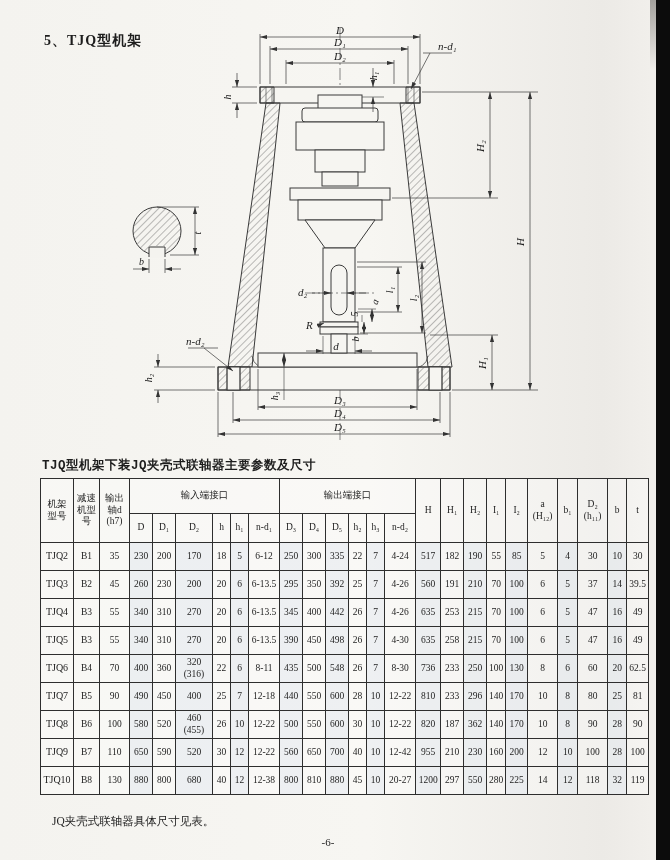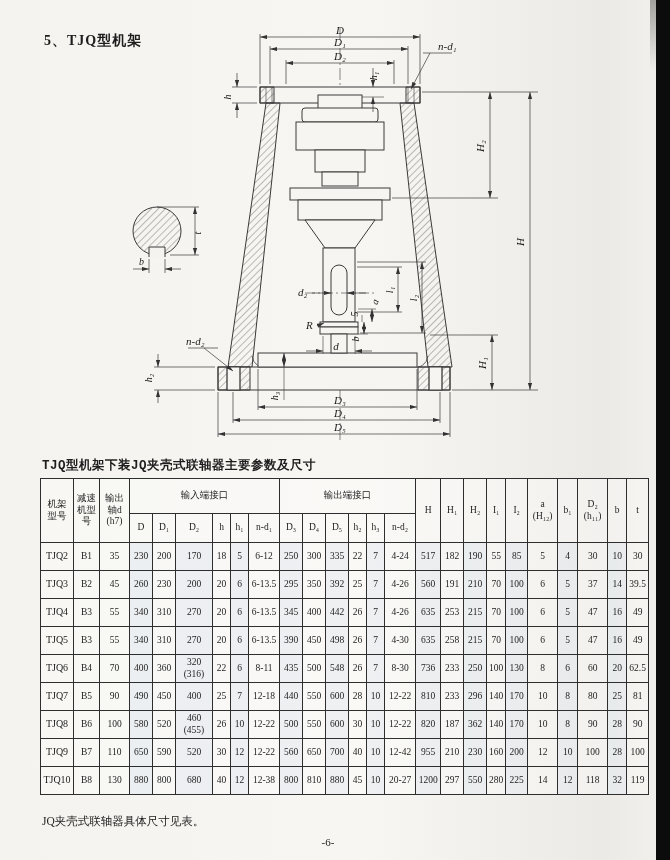--- a/index.html
+++ b/index.html
@@ -23,21 +23,21 @@
   table.spec th,table.spec td{
     border:1px solid #2e2e2e;text-align:center;vertical-align:middle;padding:0 1px;
     white-space:pre-line;line-height:1.25;overflow:hidden;
   }
   table.spec{border:1.5px solid #222;}
   table.spec th{font-weight:normal;font-size:9.5px;height:28px;}
   table.spec tr.hrow1 th{height:34px;}
   table.spec td{height:27px;font-size:9.5px;}
   table.spec td:nth-child(2n+4){background:rgba(198,210,226,.22);}
   table.spec td:first-child{font-size:10px;}
-  .footer-note{position:absolute;left:42px;top:814px;font-size:11.5px;}
+  .footer-note{position:absolute;left:52px;top:814px;font-size:11.5px;}
   .page-number{position:absolute;left:0;top:836px;width:656px;text-align:center;font-size:11px;}
 </style>
 </head>
 <body>
 
 <div class="scan-edge-right"></div>
 <div class="scan-edge-corner"></div>
 
 <div class="doc-title">5、TJQ型机架</div>
 

